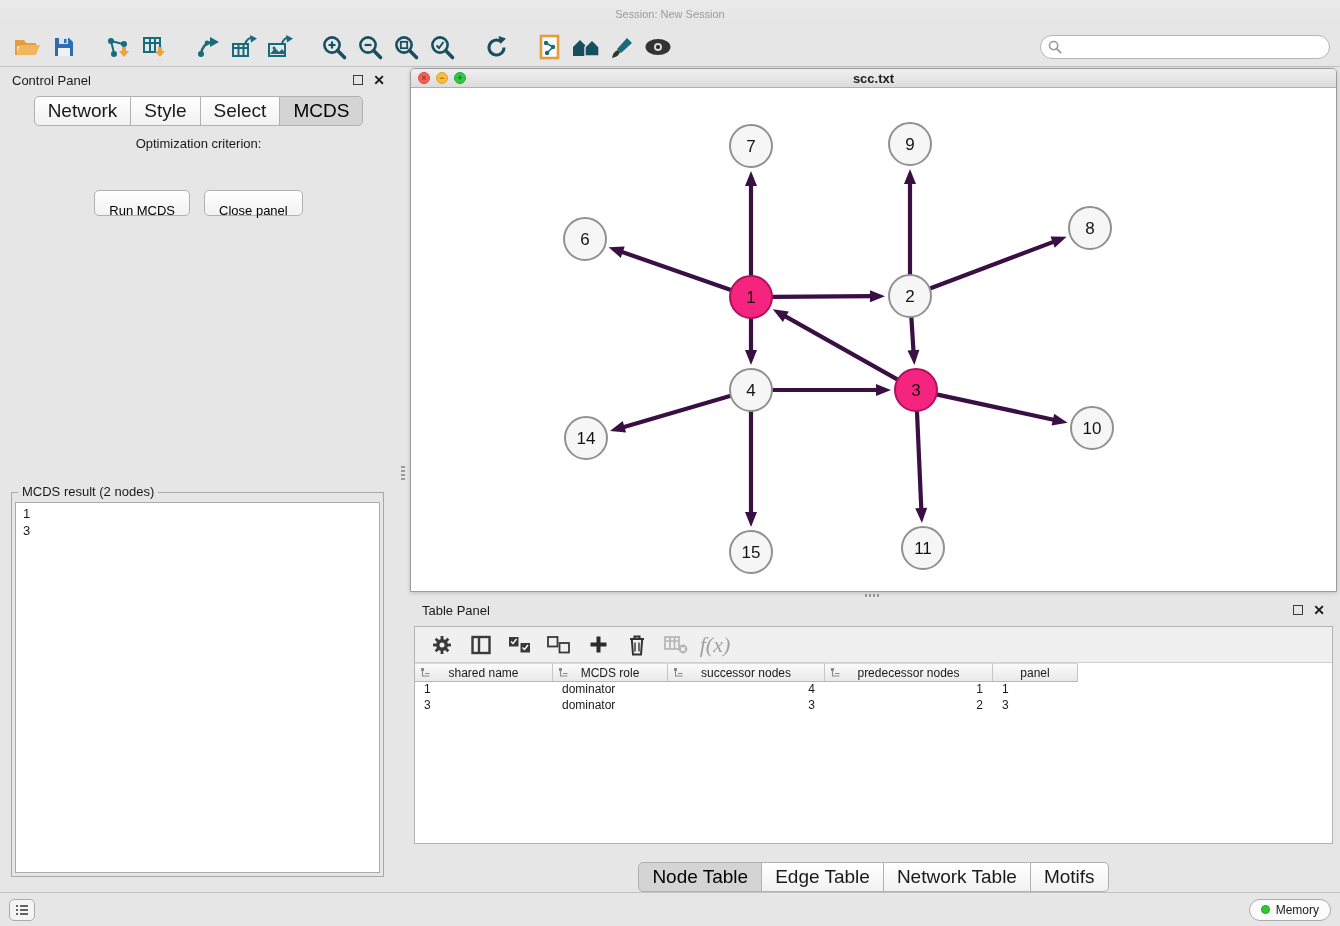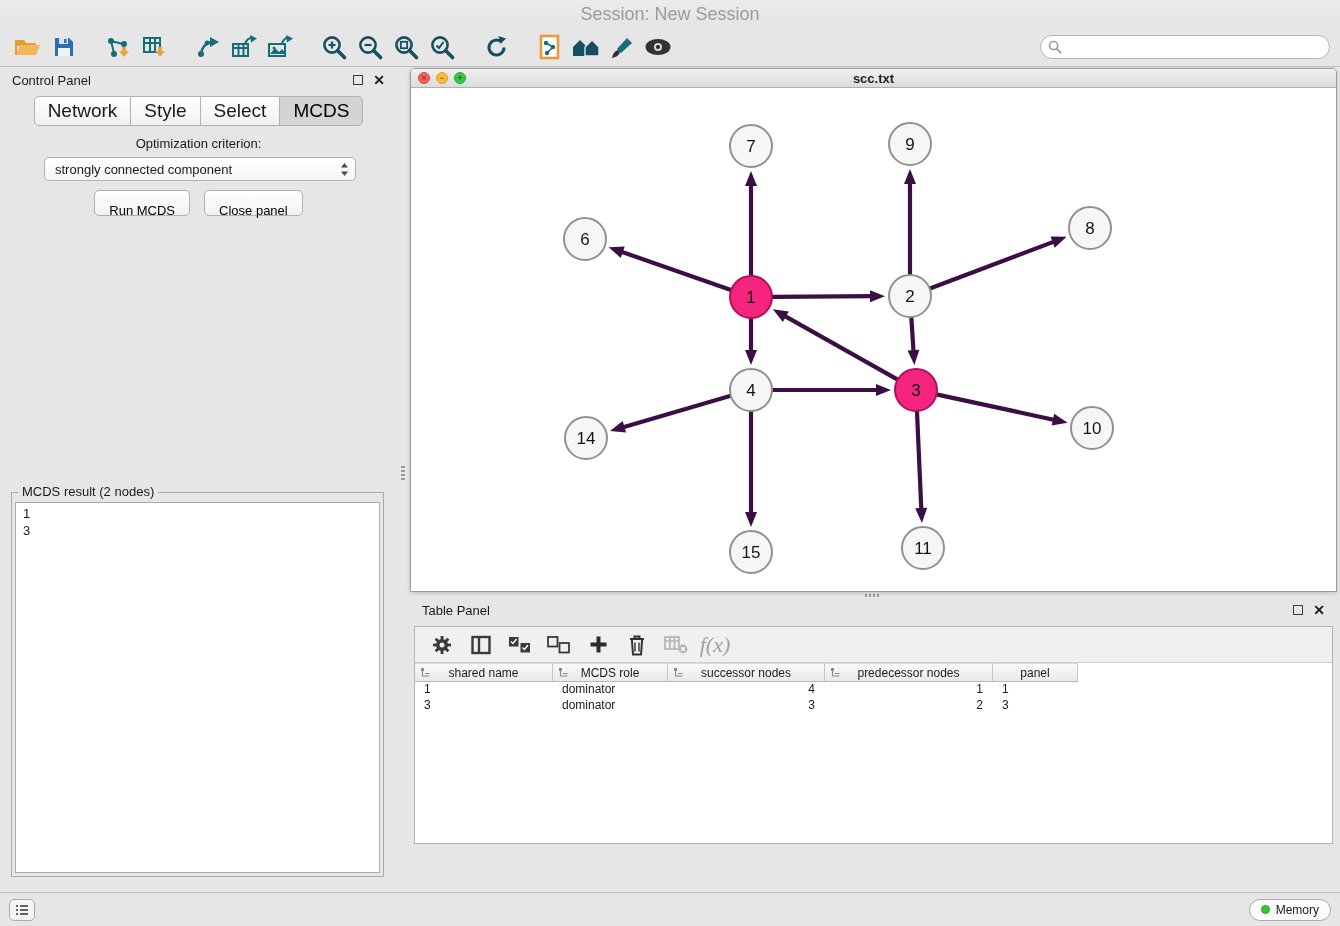--- a/index.html
+++ b/index.html
@@ -2,21 +2,21 @@
 <html><head>
 <meta charset="utf-8">
 <style>
   * { margin:0; padding:0; box-sizing:border-box; }
   html,body { width:1340px; height:926px; overflow:hidden;
     font-family:"Liberation Sans",sans-serif; background:#e6e6e6; color:#1a1a1a; }
   .abs { position:absolute; }
 
   
   .titlebar { left:0; top:0; width:1340px; height:28px; text-align:center;
-    line-height:28px; font-size:18px; color:#9b9b9b; background:linear-gradient(#ebebeb,#e4e4e4); }
+    line-height:28px; font-size:11px; color:#9b9b9b; background:linear-gradient(#ebebeb,#e4e4e4); }
 
   
   .toolbar { left:0; top:28px; width:1340px; height:39px; display:flex; align-items:center;
     padding:0 10px; border-bottom:1px solid #c2c2c2; background:#e6e6e6; }
   .tbicon { width:36px; height:32px; display:flex; align-items:center; justify-content:center; flex:0 0 auto; }
   .grp { margin-left:18px; }
   .search { margin-left:auto; width:290px; height:24px; border:1px solid #b5b5b5; border-radius:12px;
     background:#fff; display:flex; align-items:center; padding:0 7px; }
   .search input { border:none; outline:none; flex:1; font-size:13px; font-family:"Liberation Sans",sans-serif; background:transparent; }
 
@@ -247,28 +247,20 @@
     <span class="float-ic"></span>
     <span class="close-ic">✕</span>
   </div>
   <div class="abs cp-tabs seg-row">
     <span class="seg first">Network</span>
     <span class="seg">Style</span>
     <span class="seg">Select</span>
     <span class="seg last active">MCDS</span>
   </div>
   <div class="abs opt-label">Optimization criterion:</div>
-  <div class="abs dropdown">
-    <span>strongly connected component</span>
-    <span class="spacer"></span>
-    <svg width="9" height="15" viewBox="0 0 9 15">
-      <path d="M4.5 1 L8 5.5 H1z" fill="#4a4a4a"></path>
-        <path d="M4.5 14 L1 9.5 H8z" fill="#4a4a4a"></path>
-      </svg>
-  </div>
   <div class="abs btn-row">
     <button class="mac-btn">Run MCDS</button>
     <button class="mac-btn">Close panel</button>
   </div>
   <div class="abs result-frame">
     <span class="result-legend">MCDS result (2 nodes)</span>
     <div class="result-box">
       <div class="result-text">1
 3</div>
     </div>
@@ -483,20 +475,26 @@
     </div>
     <div class="tr">
       <div class="td al" style="width:138px">3</div>
       <div class="td al" style="width:115px">dominator</div>
       <div class="td ar" style="width:157px">3</div>
       <div class="td ar" style="width:168px">2</div>
       <div class="td al" style="width:85px">3</div>
     </div>
   </div>
 
+  <div class="tp-tabs seg-row">
+    <span class="seg first active">Node Table</span>
+    <span class="seg">Edge Table</span>
+    <span class="seg">Network Table</span>
+    <span class="seg last">Motifs</span>
+  </div>
 </div>
 
 <div class="abs statusbar">
   <div class="list-btn">
     <svg width="14" height="12" viewBox="0 0 14 12">
       <path d="M1 2 h2 M5 2 h8 M1 6 h2 M5 6 h8 M1 10 h2 M5 10 h8" stroke="#333" stroke-width="1.6"></path>
       </svg>
   </div>
   <div class="mem-btn">
     <span class="mem-dot"></span>

